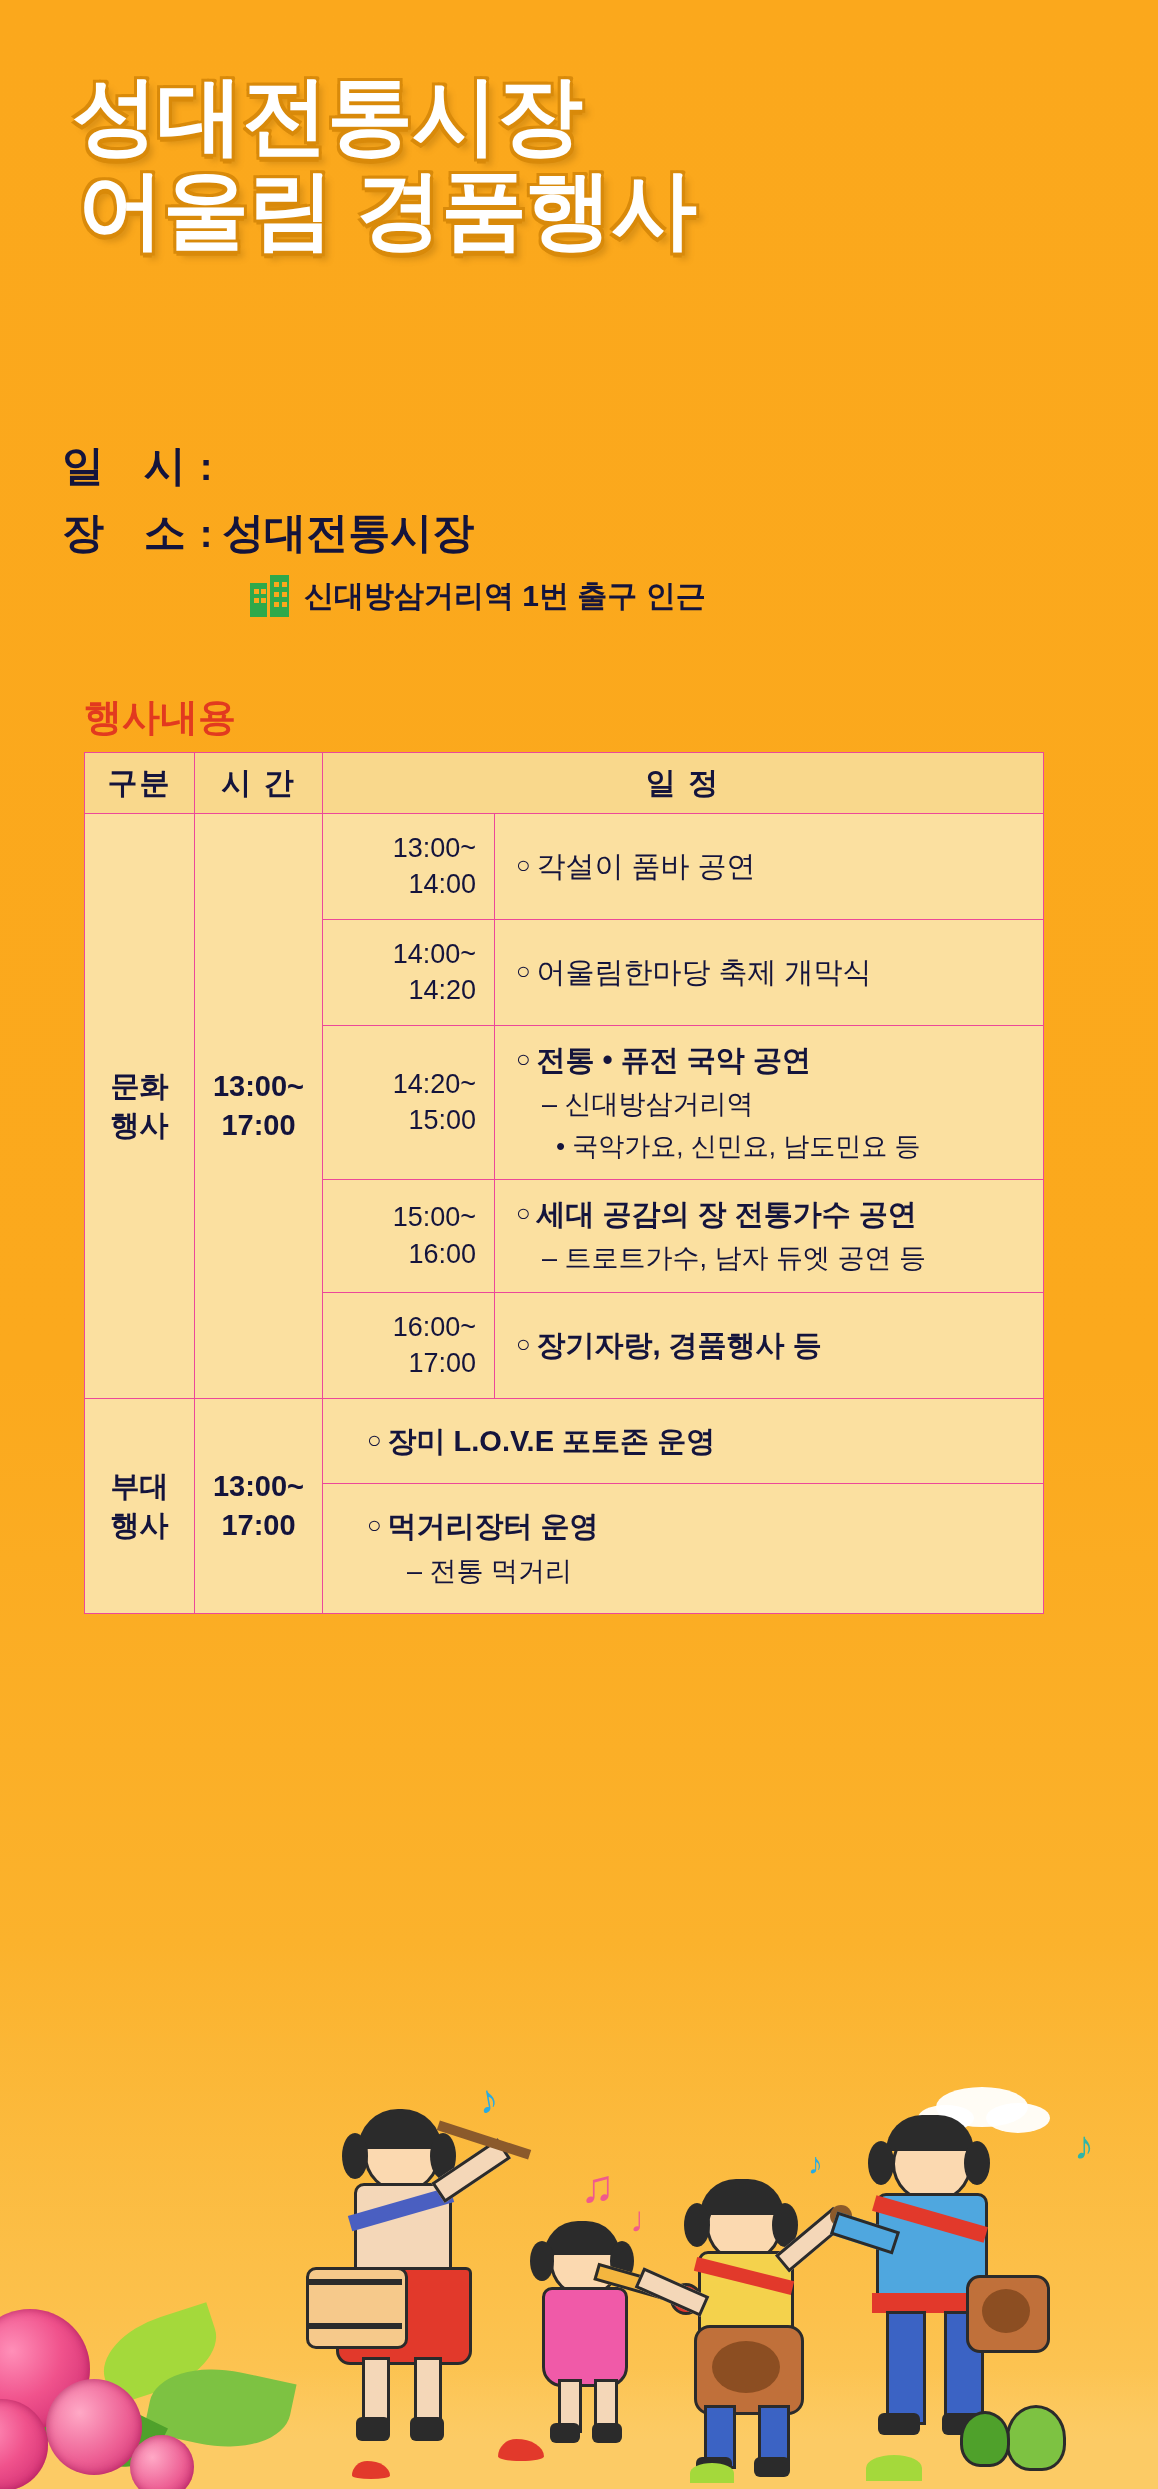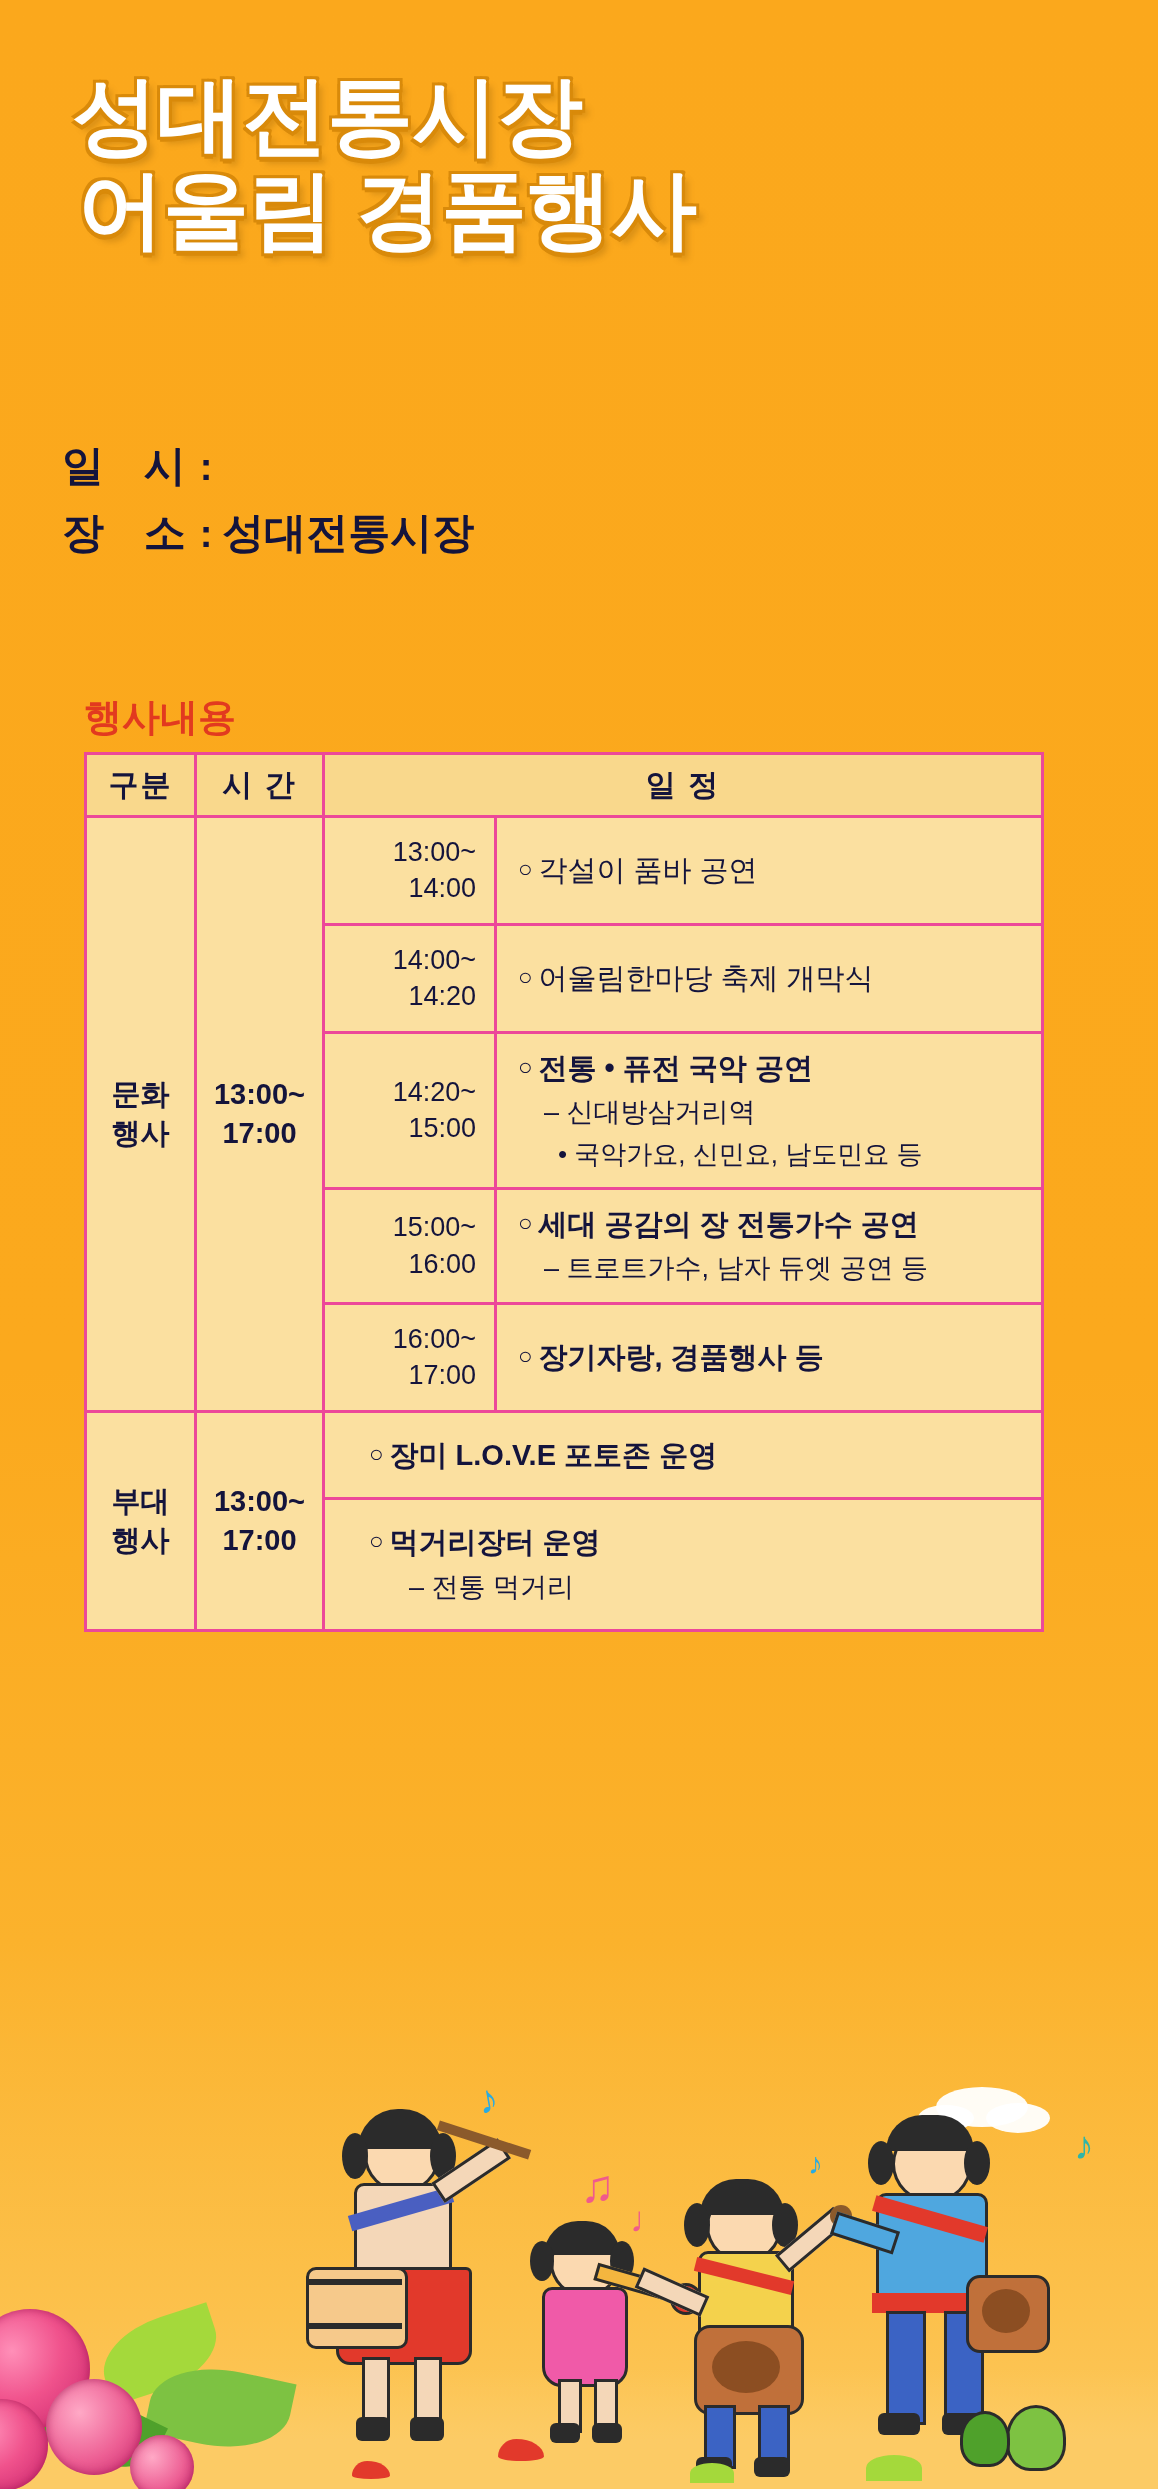--- a/index.html
+++ b/index.html
@@ -159,21 +159,21 @@
     left: 84px;
     width: 960px;
   }
   table.sched {
     border-collapse: collapse;
     width: 100%;
     background: #FBE0A0;
     table-layout: fixed;
   }
   table.sched th, table.sched td {
-    border: 3px solid #ec4899;
+    border: 1px solid #ec4899;
     color: #14143C;
     margin-left: 17px;
   }
   table.sched thead th {
     background: #F9D88C;
     font-size: 30px;
     font-weight: 700;
     height: 58px;
     letter-spacing: 2px;
   }
@@ -305,20 +305,37 @@
       <span class="info-label">일  시</span>
       <span class="info-colon">:</span>
     </div>
 
     <div class="info-row place">
       <span class="info-label">장  소</span>
       <span class="info-colon">:</span>
       <span class="info-val">성대전통시장</span>
     </div>
 
+    <div class="sub-place">
+      <span class="subway-icon">
+        <span class="b1"></span>
+        <span class="b2"></span>
+        <span class="w" style="left:4px;  top:14px;"></span>
+        <span class="w" style="left:11px; top:14px;"></span>
+        <span class="w" style="left:4px;  top:23px;"></span>
+        <span class="w" style="left:11px; top:23px;"></span>
+        <span class="w" style="left:24px; top:7px;"></span>
+        <span class="w" style="left:32px; top:7px;"></span>
+        <span class="w" style="left:24px; top:17px;"></span>
+        <span class="w" style="left:32px; top:17px;"></span>
+        <span class="w" style="left:24px; top:27px;"></span>
+        <span class="w" style="left:32px; top:27px;"></span>
+      </span>
+      <span class="sub-place-text">신대방삼거리역 1번 출구 인근</span>
+    </div>
   </div>
 
   <div class="section-title">행사내용</div>
 
   <div class="table-wrap">
     <table class="sched">
       <colgroup>
         <col class="col-gubun">
         <col class="col-sigan">
         <col style="width:172px">

